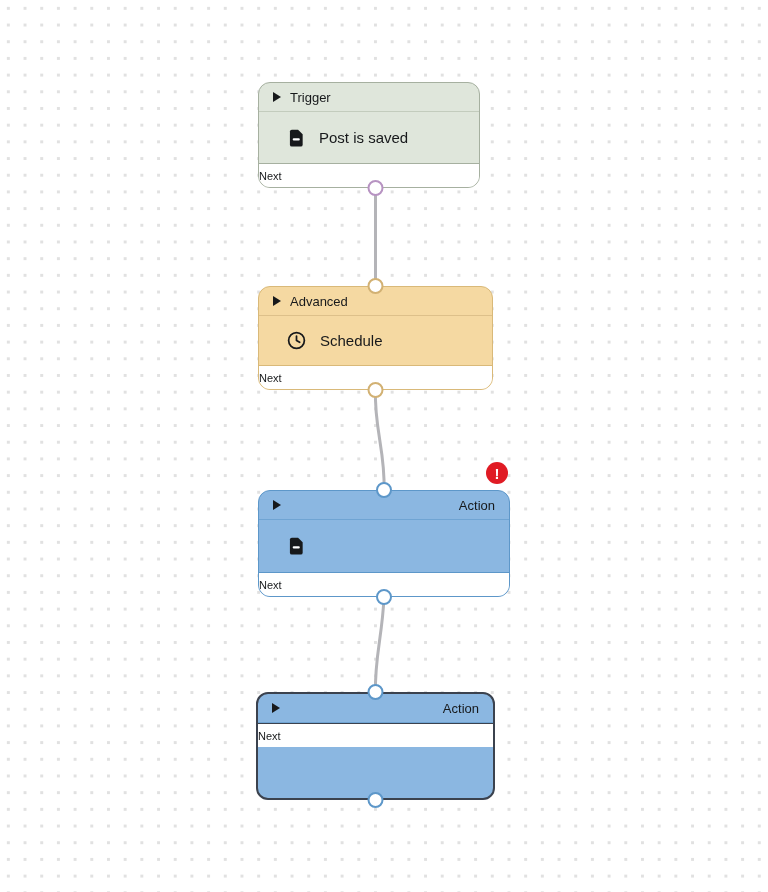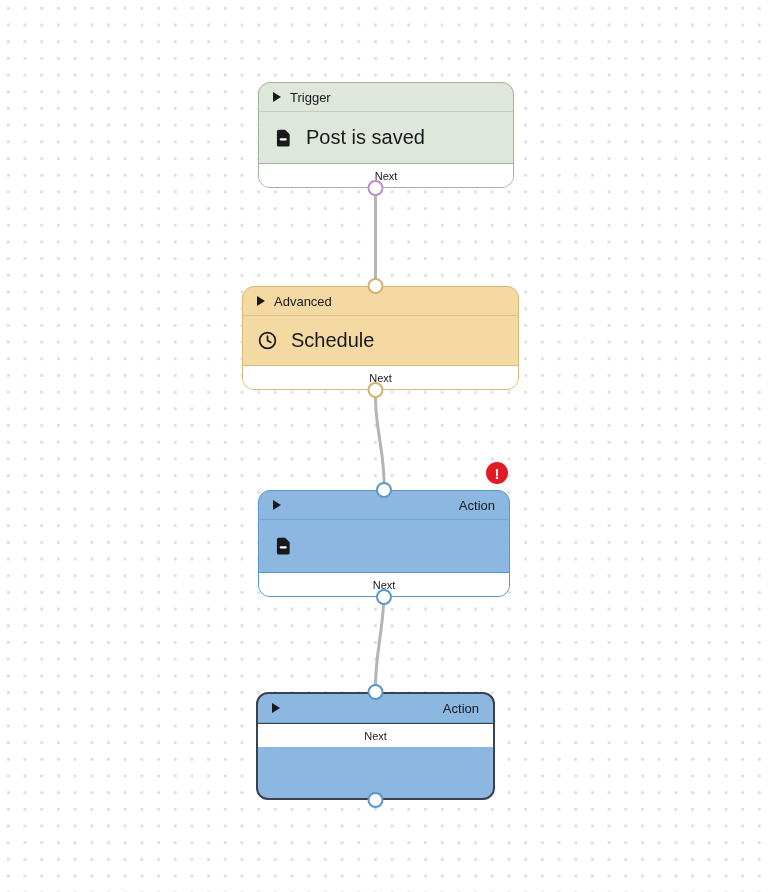--- a/index.html
+++ b/index.html
@@ -51,32 +51,32 @@
     border-bottom: 5px solid transparent;
     border-left: 8px solid #17191b;
   }
 
   .node-body {
     flex: 1 1 auto;
     display: flex;
     align-items: center;
     padding: 0 14px;
     gap: 13px;
-    font-size: 20px;
+    font-size: 15px;
+    margin-left: 13px;
   }
   .node-body .icon { display: flex; align-items: center; }
 
   .node-footer {
     flex: 0 0 24px;
     height: 24px;
     background: #ffffff;
     border-top: 1px solid;
     display: flex;
     align-items: center;
-    justify-content: center;
     font-size: 11px;
     font-weight: 500;
   }
   .node--trigger  .node-footer { border-top-color: #a6b0a0; }
   .node--advanced .node-footer { border-top-color: #d9b979; }
   .node--action   .node-footer { border-top-color: #5d97c9; }
   .node--selected .node-footer { border-top-color: #3b424e; }
 
   #edges {
     position: absolute;
@@ -100,40 +100,40 @@
     justify-content: center;
     z-index: 3;
     line-height: 1;
   }
 </style>
 </head>
 <body>
 
 <div class="canvas">
 
-  <div class="node node--trigger" style="left:258px; top:82px; width:256px; height:106px;">
+  <div class="node node--trigger" style="left:258px; top:82px; width:222px; height:106px;">
     <div class="node-header">
       <span class="disclosure"></span>
       <span>Trigger</span>
     </div>
     <div class="node-body">
       <span class="icon">
         <svg viewBox="0 0 24 24" width="20" height="20">
           <path d="M7 2h7.5L20 7.5V20a2.3 2.3 0 0 1-2.3 2.3H7A2.3 2.3 0 0 1 4.7 20V4.3A2.3 2.3 0 0 1 7 2z" fill="#17191b"></path>
           <rect x="8" y="12.4" width="8.6" height="2.7" rx="1.35" fill="#ffffff"></rect>
         </svg>
       </span>
       <span>Post is saved</span>
     </div>
     <div class="node-footer">
       <span>Next</span>
     </div>
   </div>
 
-  <div class="node node--advanced" style="left:242px; top:286px; width:277px; height:104px;">
+  <div class="node node--advanced" style="left:258px; top:286px; width:235px; height:104px;">
     <div class="node-header">
       <span class="disclosure"></span>
       <span>Advanced</span>
     </div>
     <div class="node-body">
       <span class="icon">
         <svg viewBox="0 0 24 24" width="21" height="21" fill="none" stroke="#17191b" stroke-width="2">
           <circle cx="12" cy="12" r="9"></circle>
           <path d="M12 7v5l3.6 2.1" stroke-linecap="round" stroke-linejoin="round"></path>
         </svg>

